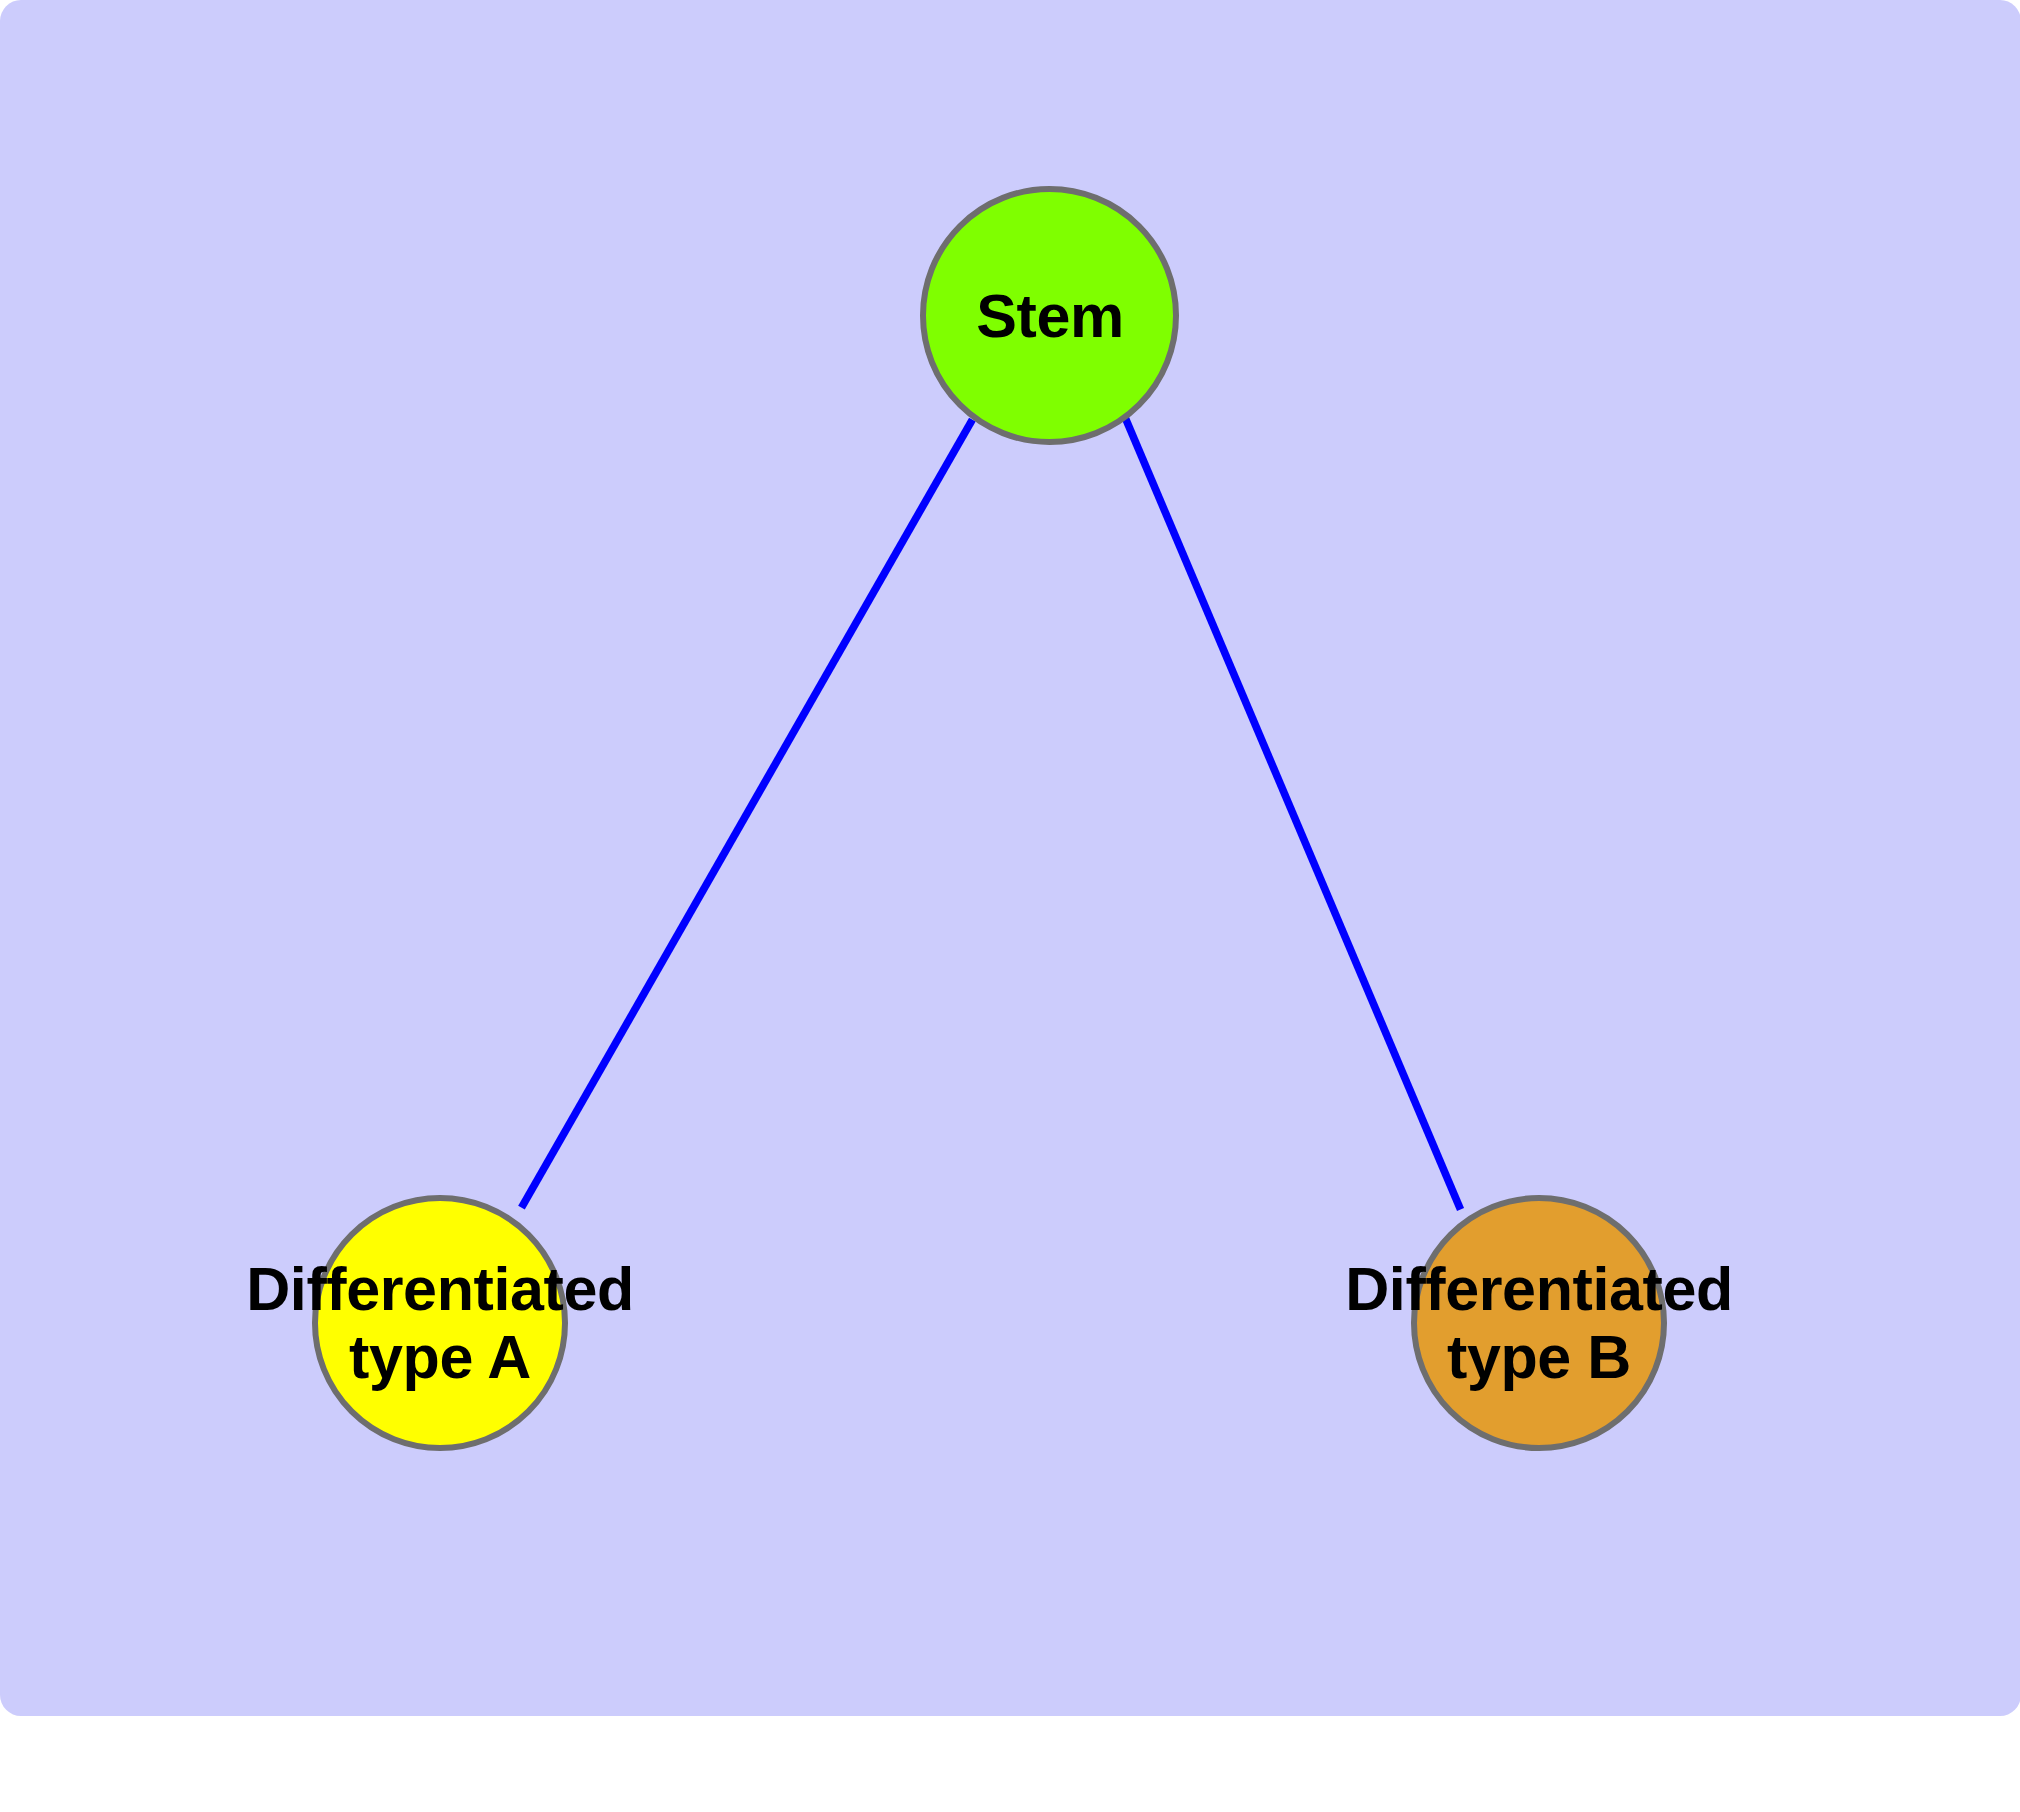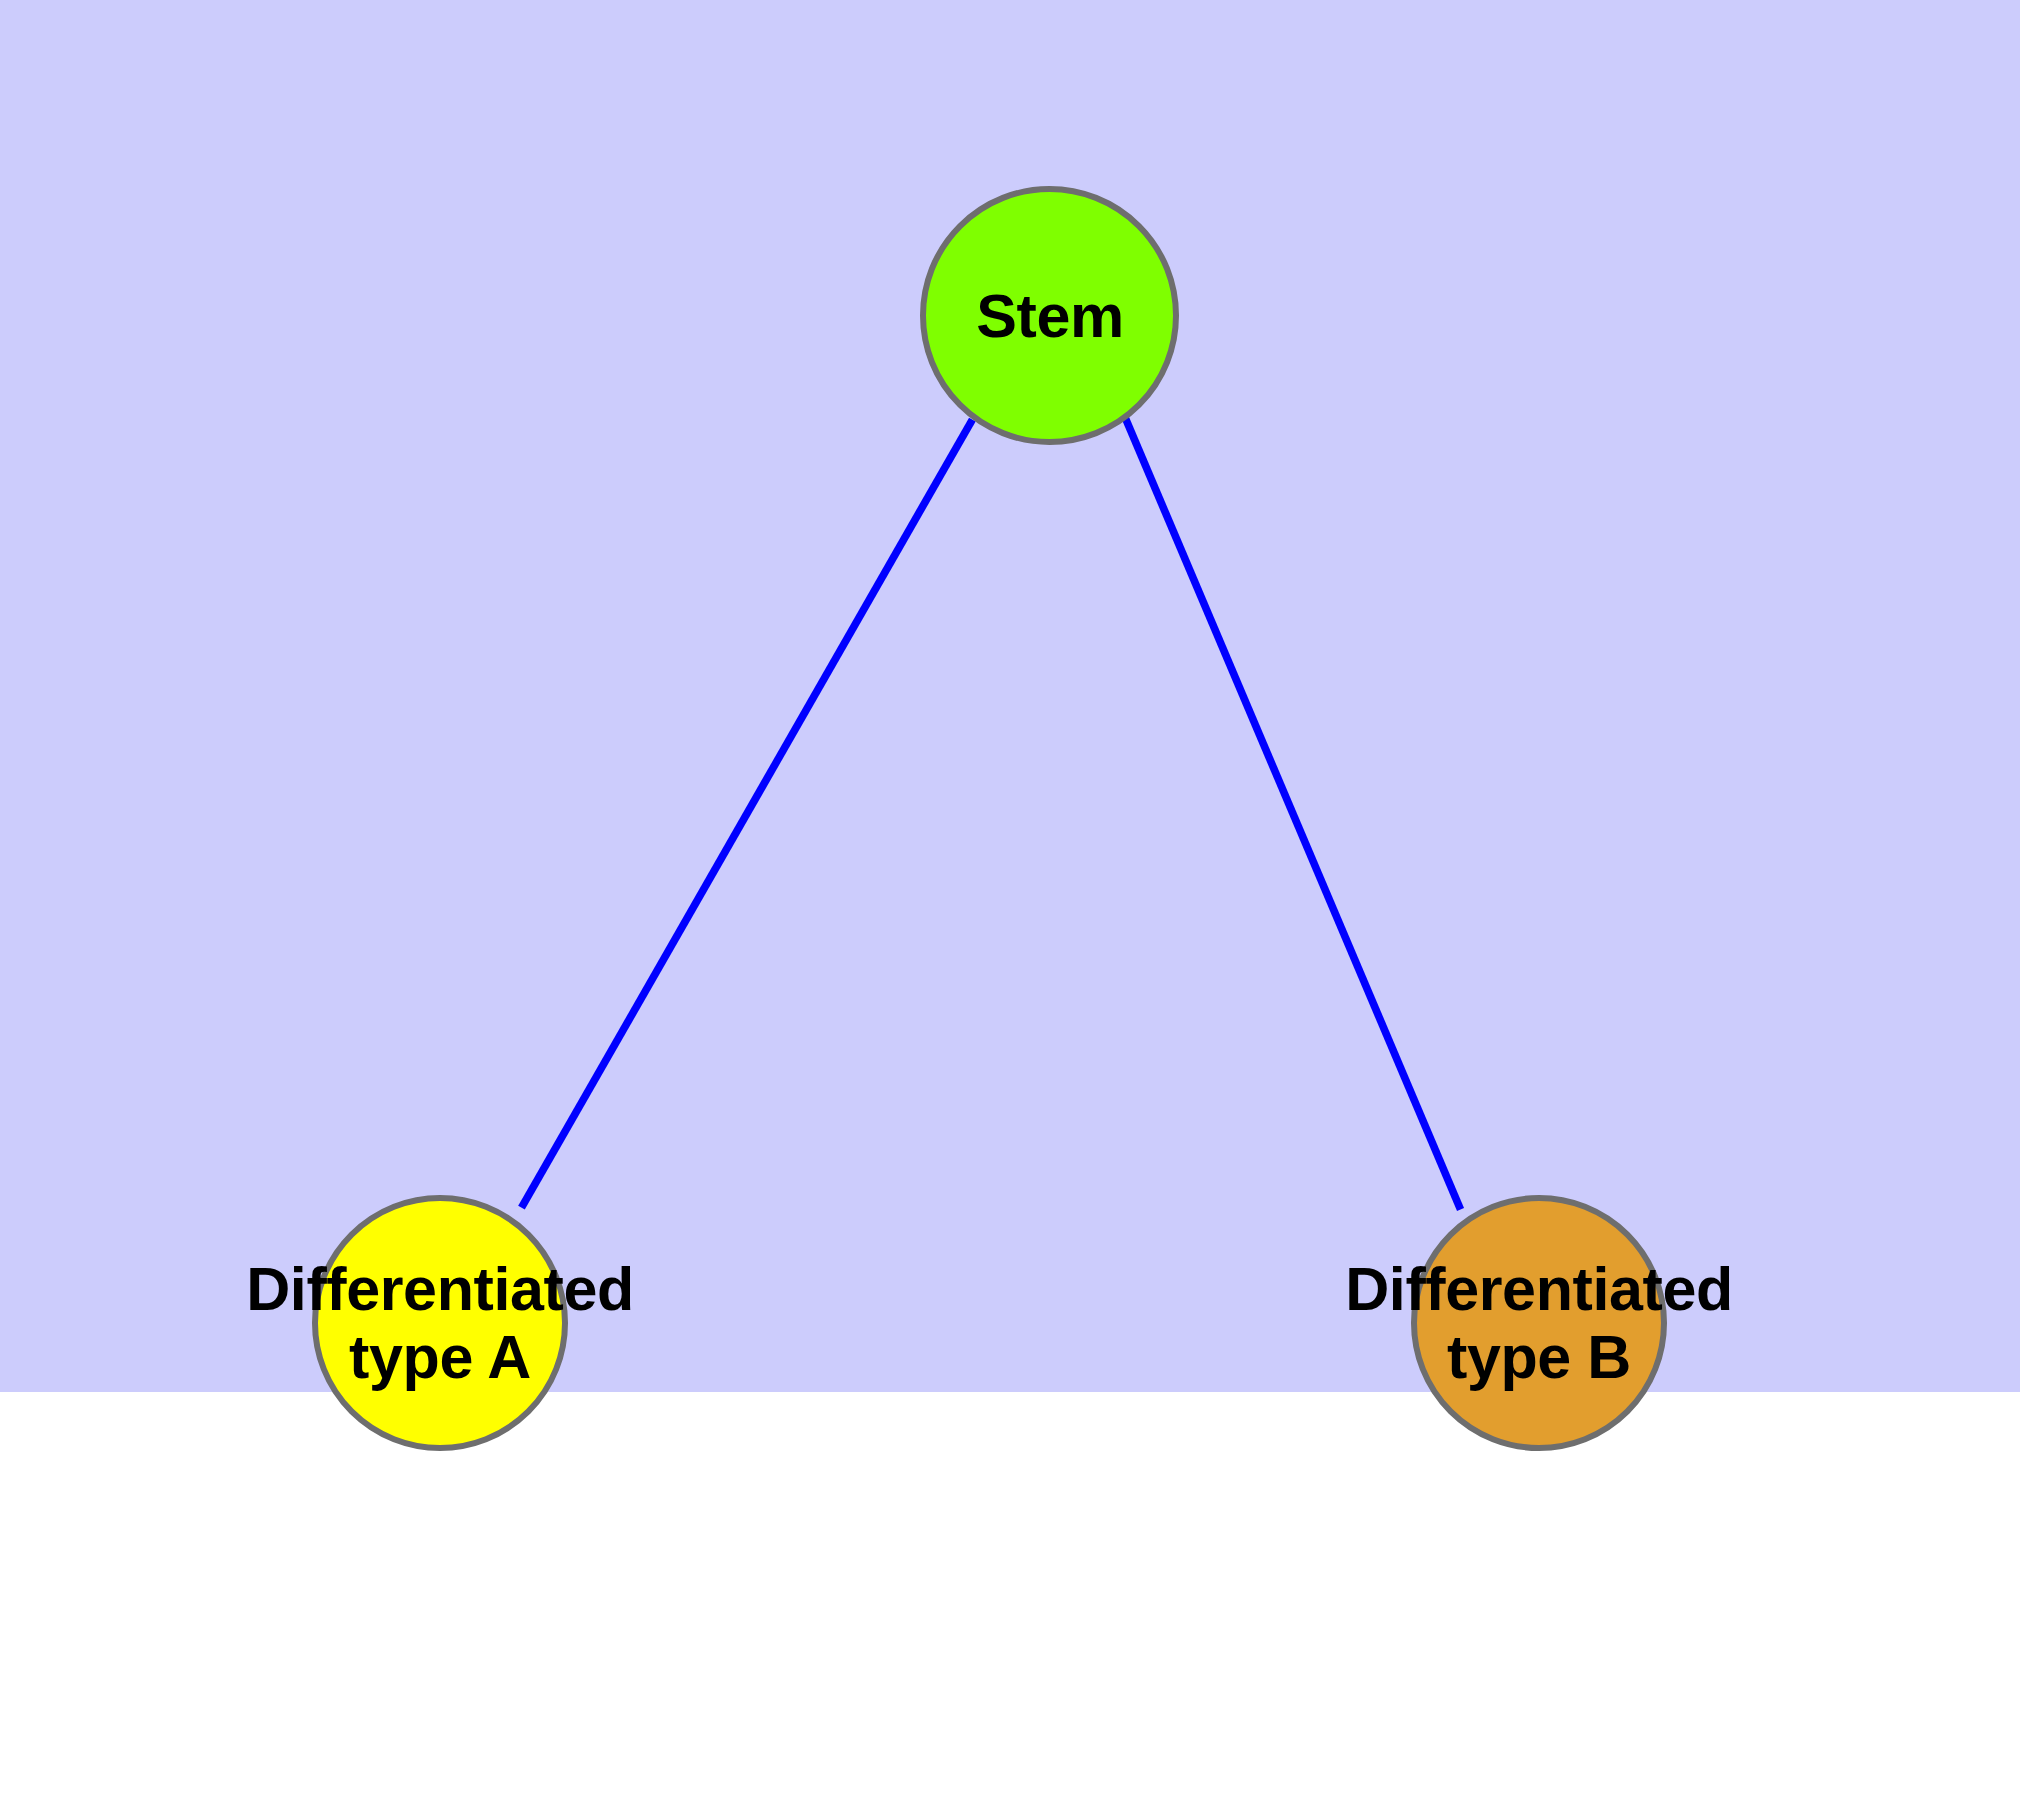--- a/index.html
+++ b/index.html
@@ -9,22 +9,23 @@
   }
   body {
     width: 2021px;
     height: 1812px;
     overflow: hidden;
     font-family: "Liberation Sans", sans-serif;
   }
   #graph-canvas {
     position: relative;
     width: 2021px;
-    height: 1392px;
+    height: 1716px;
     background: #ccccfc;
+    border-radius: 21px;
   }
   #edge-layer {
     position: absolute;
     left: 0;
     top: 0;
     width: 2021px;
     height: 1812px;
   }
   .node {
     position: absolute;

